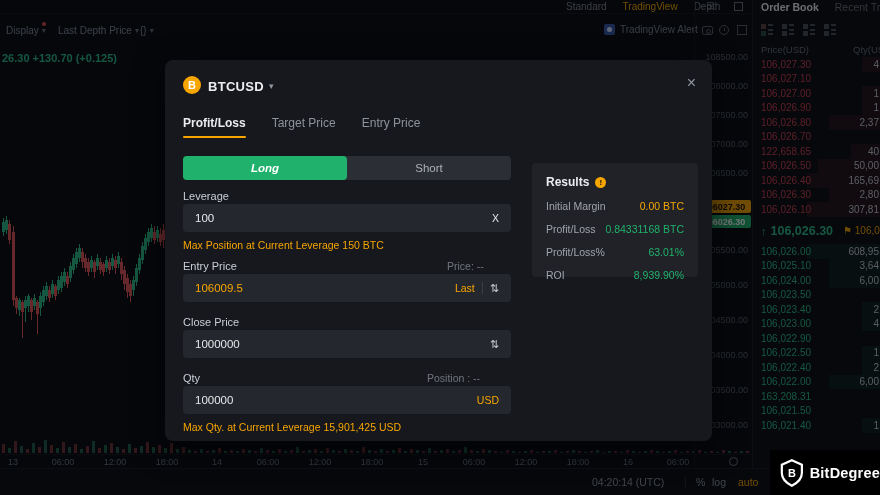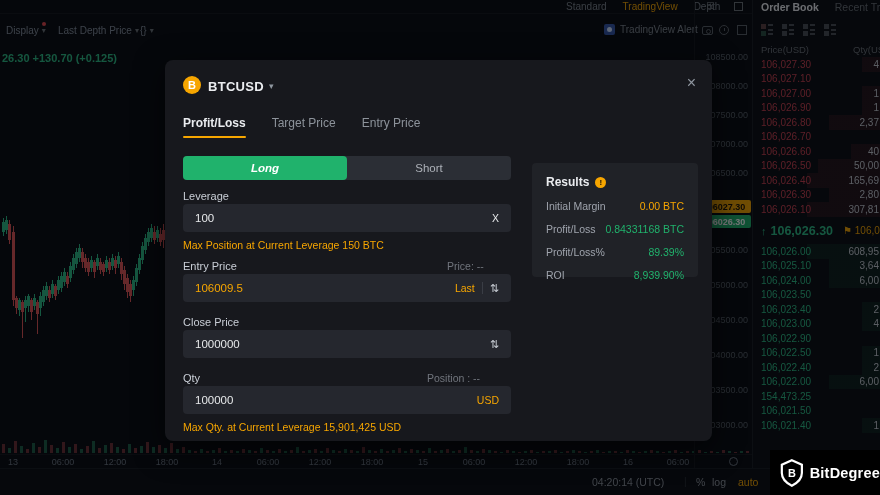--- a/index.html
+++ b/index.html
@@ -456,21 +456,21 @@
           </div>
           <div class="obrow" style="background: linear-gradient(to left, rgba(246, 70, 93, 0.1) 52px, transparent 52px);">
             <span class="p ask">106,026.80</span>
             <span class="q">2,37</span>
           </div>
           <div class="obrow">
             <span class="p ask">106,026.70</span>
             <span class="q"></span>
           </div>
           <div class="obrow" style="background: linear-gradient(to left, rgba(246, 70, 93, 0.1) 30px, transparent 30px);">
-            <span class="p ask">106,026.60</span>
+            <span class="p ask">122,658.65</span>
             <span class="q">40</span>
           </div>
           <div class="obrow" style="background: linear-gradient(to left, rgba(246, 70, 93, 0.1) 63px, transparent 63px); gap: 34px;">
             <span class="p ask">106,026.50</span>
             <span class="q">50,00</span>
           </div>
           <div class="obrow" style="background: linear-gradient(to left, rgba(246, 70, 93, 0.1) 74px, transparent 74px);">
             <span class="p ask">106,026.40</span>
             <span class="q">165,69</span>
           </div>
@@ -523,21 +523,21 @@
           </div>
           <div class="obrow" style="background: linear-gradient(to left, rgba(32, 178, 108, 0.1) 19px, transparent 19px);">
             <span class="p bid">106,022.40</span>
             <span class="q">2</span>
           </div>
           <div class="obrow" style="background: linear-gradient(to left, rgba(32, 178, 108, 0.1) 52px, transparent 52px);">
             <span class="p bid">106,022.00</span>
             <span class="q">6,00</span>
           </div>
           <div class="obrow">
-            <span class="p bid">154,473.25</span>
+            <span class="p bid">163,208.31</span>
             <span class="q"></span>
           </div>
           <div class="obrow">
             <span class="p bid">106,021.50</span>
             <span class="q"></span>
           </div>
           <div class="obrow" style="background: linear-gradient(to left, rgba(32, 178, 108, 0.1) 19px, transparent 19px);">
             <span class="p bid">106,021.40</span>
             <span class="q">1</span>
           </div>
@@ -613,21 +613,21 @@
           <div class="rrow">
             <span class="rl">Initial Margin</span>
             <span class="rv" style="color: rgb(247, 166, 0);">0.00 BTC</span>
           </div>
           <div class="rrow">
             <span class="rl">Profit/Loss</span>
             <span class="rv" style="color: rgb(32, 178, 108);">0.84331168 BTC</span>
           </div>
           <div class="rrow">
             <span class="rl">Profit/Loss%</span>
-            <span class="rv" style="color: rgb(32, 178, 108);">89.39%</span>
+            <span class="rv" style="color: rgb(32, 178, 108);">63.01%</span>
           </div>
           <div class="rrow">
             <span class="rl">ROI</span>
             <span class="rv" style="color: rgb(32, 178, 108);">8,939.90%</span>
           </div>
         </div>
     </div>
   </div>
 
   <div id="watermark">

